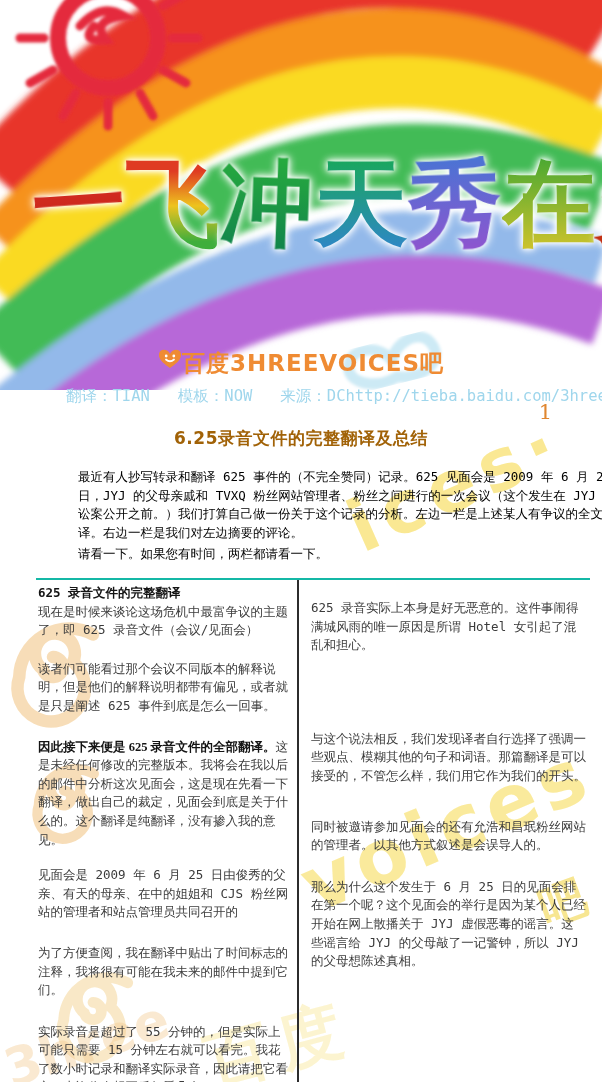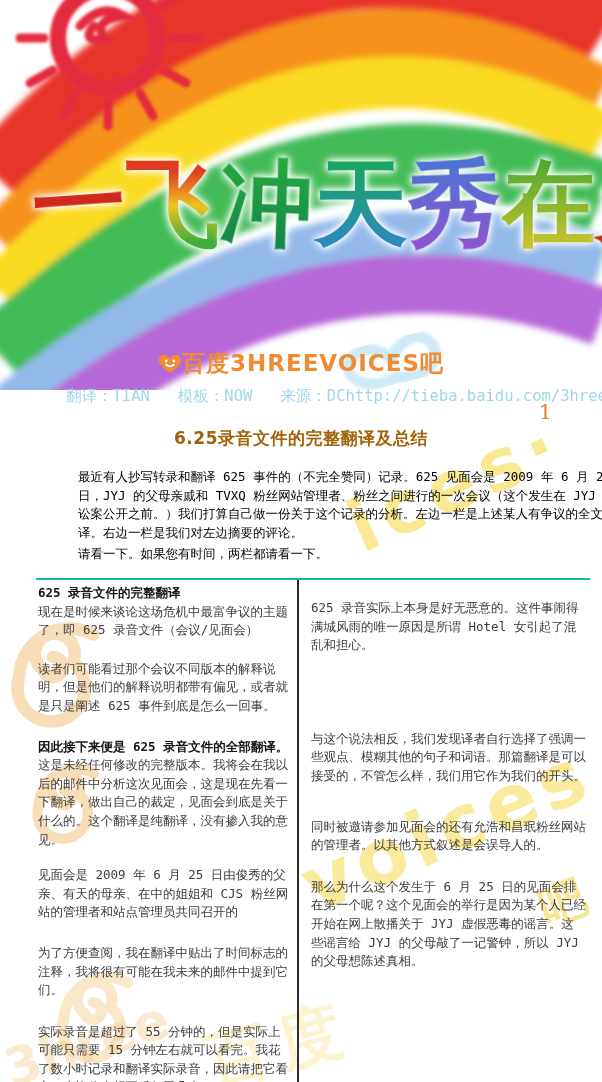--- a/index.html
+++ b/index.html
@@ -23,21 +23,21 @@
   .cg0 { --solid:#d92b20; background-image:linear-gradient(#e23326,#b81d15); transform:rotate(-4deg); }
   .cg1 { --solid:#cf6a1d; background-image:linear-gradient(#df3b22 15%,#eec31e 52%,#3fae3c 90%); }
   .cg2 { --solid:#1f9e3a; background-image:linear-gradient(#27ab3e,#11844c); transform:rotate(2deg); }
   .cg3 { --solid:#1c9a77; background-image:linear-gradient(#18a85a,#2f86c8); }
   .cg4 { --solid:#5e63cf; background-image:linear-gradient(#4a74d4,#8e54cf); transform:rotate(-2deg); }
   .cg5 { --solid:#6aa52f; background-image:linear-gradient(#49a832,#cfc32c); }
   .cg6 { --solid:#d5441c; background-image:linear-gradient(#e0521f,#bf2c12); transform:rotate(3deg); }
   .community {
     position:absolute; top:348px; left:0; width:100%; text-align:center;
   }
-  .community-inner { display:inline-flex; align-items:center; }
+  .community-inner { display:inline-flex; }
   .community-label {
     color:#ef8b33; font-weight:700; font-size:23px; letter-spacing:1px;
     font-family:"DejaVu Sans",sans-serif;
   }
   .credits {
     position:absolute; top:386px; left:11px; right:0; height:20px;
     display:flex; justify-content:space-between; align-items:center;
     padding:0 16px 0 55px; color:#9fd6ec; font-size:15.5px; white-space:nowrap;
   }
   .credits-left { display:flex; gap:28px; }
@@ -65,21 +65,21 @@
   .intro p + p { margin-top:3px; }
   .columns {
     position:absolute; top:578px; left:36px; width:554px; bottom:0;
     border-top:2px solid #14b8a6; font-size:12.5px; line-height:18.6px; color:#3b3b3b;
   }
   .col-left  { position:absolute; left:2px; top:0; width:252px; padding-top:4px; }
   .col-right { position:absolute; left:261px; right:0; top:0; bottom:0;
     border-left:2px solid #2c2c2c; padding:19px 4px 0 12px; }
   .bold { font-weight:700; color:#141414; }
   .col-left  .mt20 { margin-top:20px; }
-  .col-left  .mt22 { margin-top:22px; }
+  .col-left  .mt22 { margin-top:22px;font-family:Liberation Serif, serif; }
   .col-left  .mt17 { margin-top:17px; }
   .col-left  .mt23 { margin-top:23px; }
   .col-right .r2 { margin-top:75px; }
   .col-right .r3 { margin-top:32px; }
   .col-right .r4 { margin-top:23px; }
 </style>
 </head>
 <body>
 
 <div id="page">

